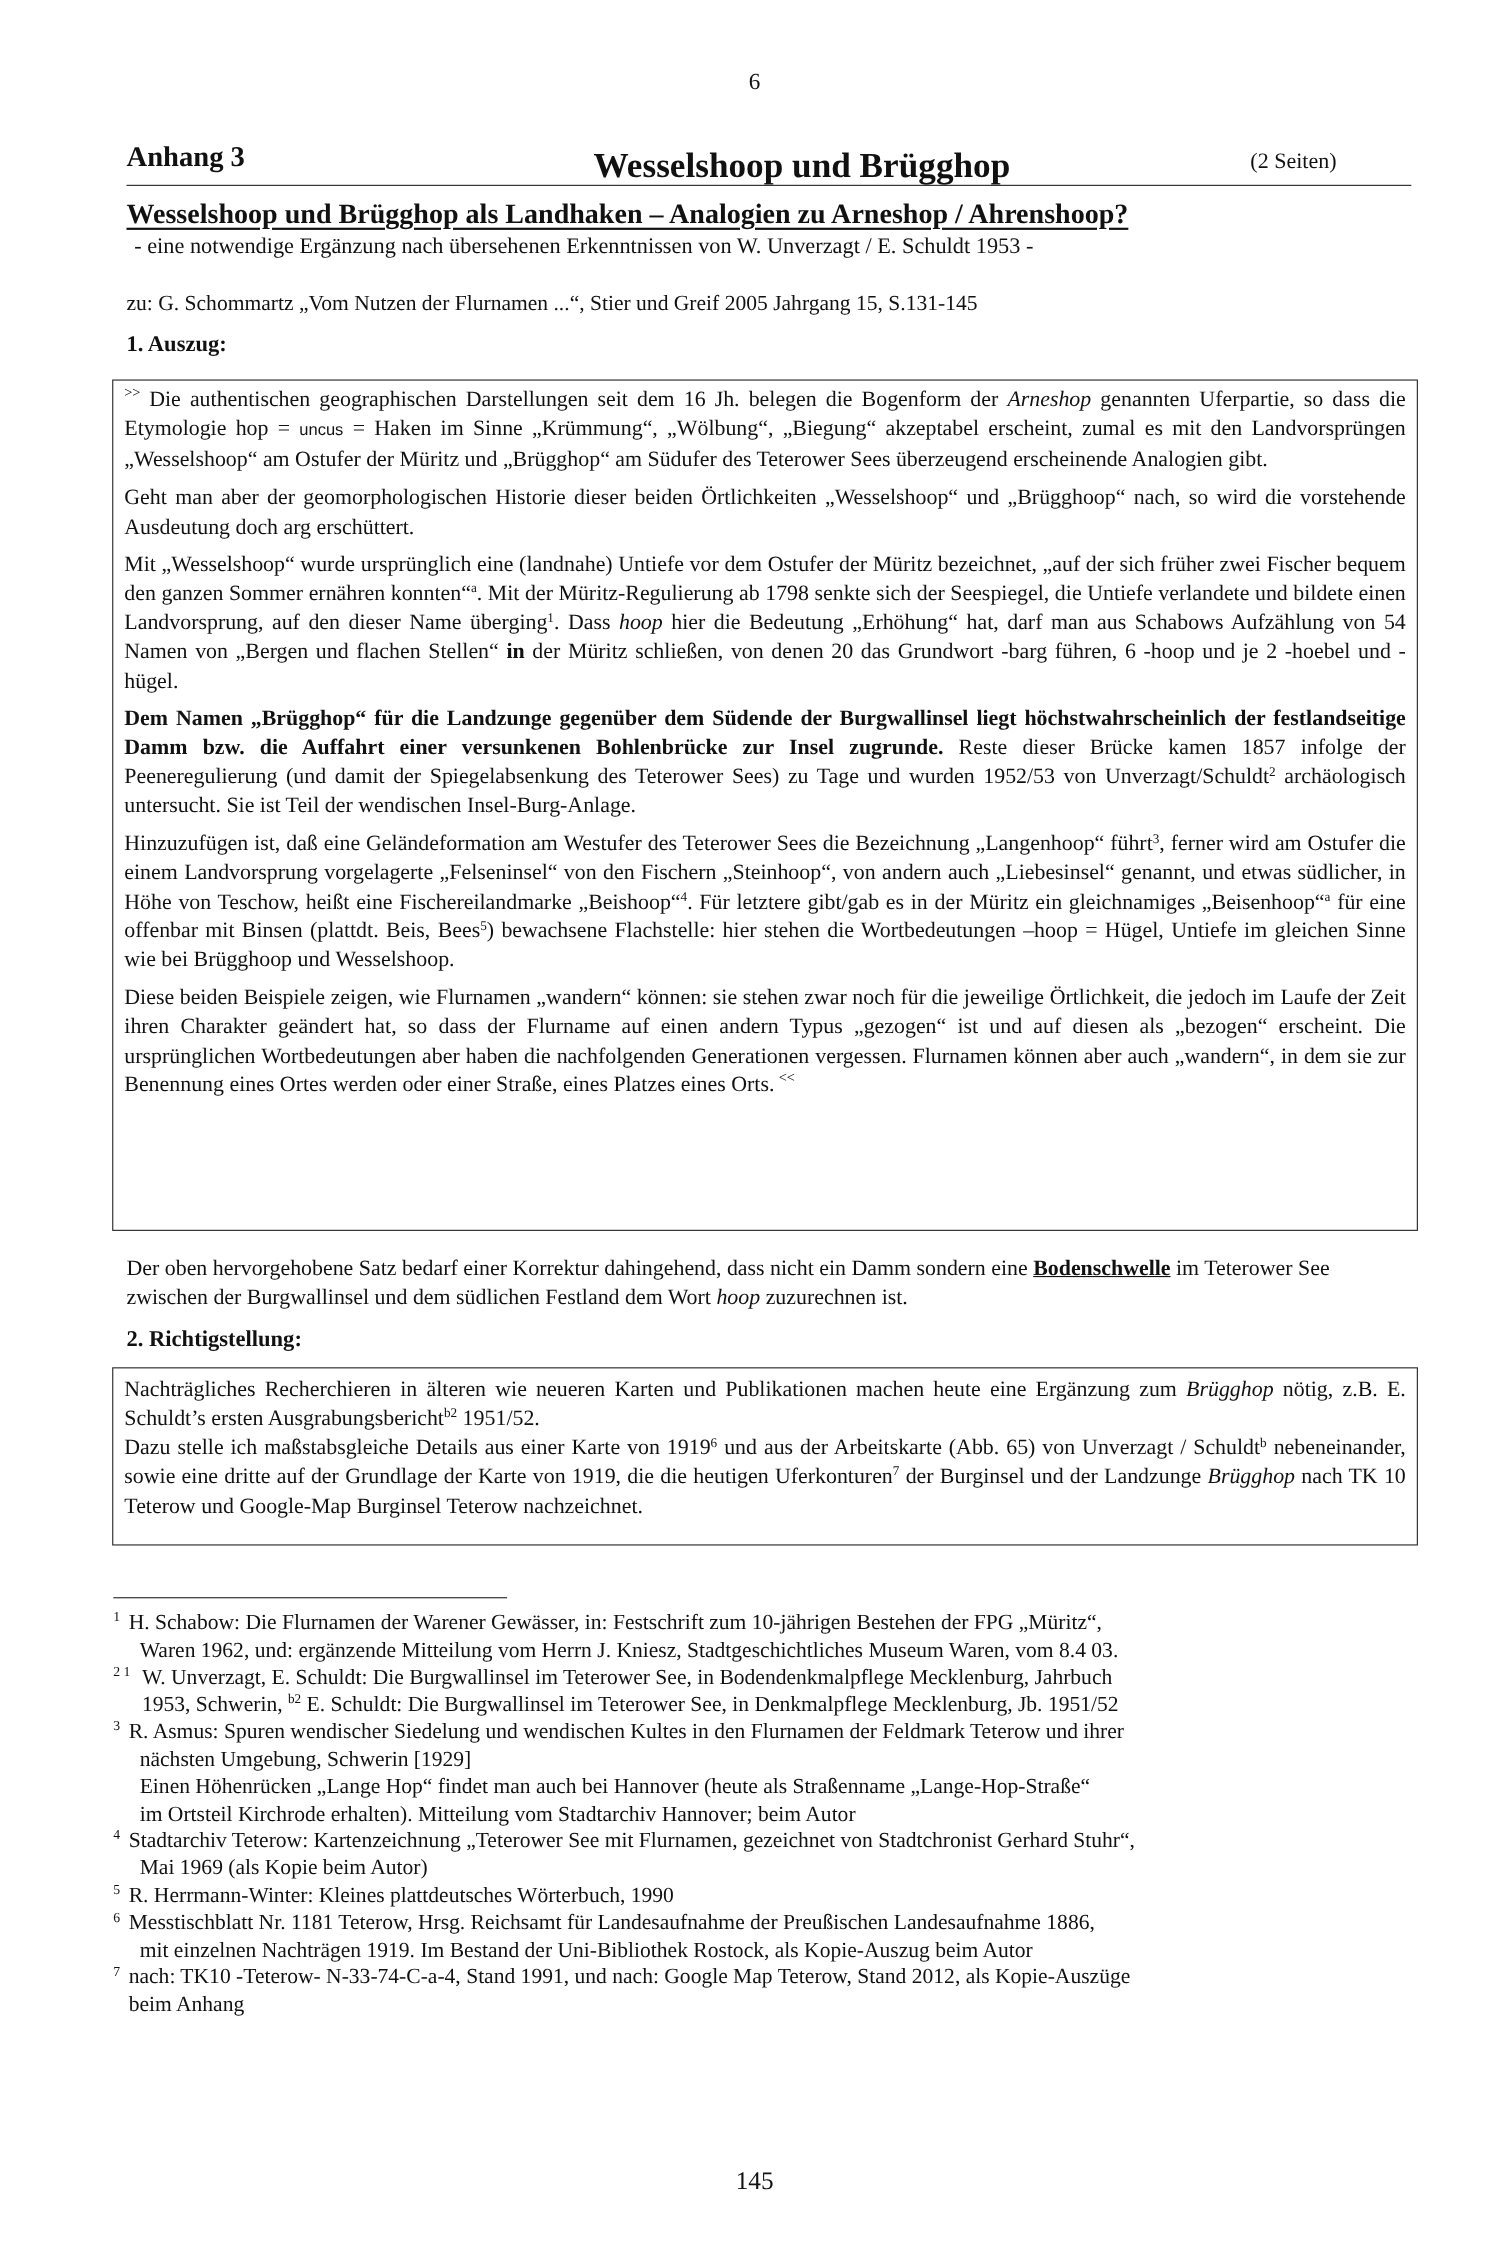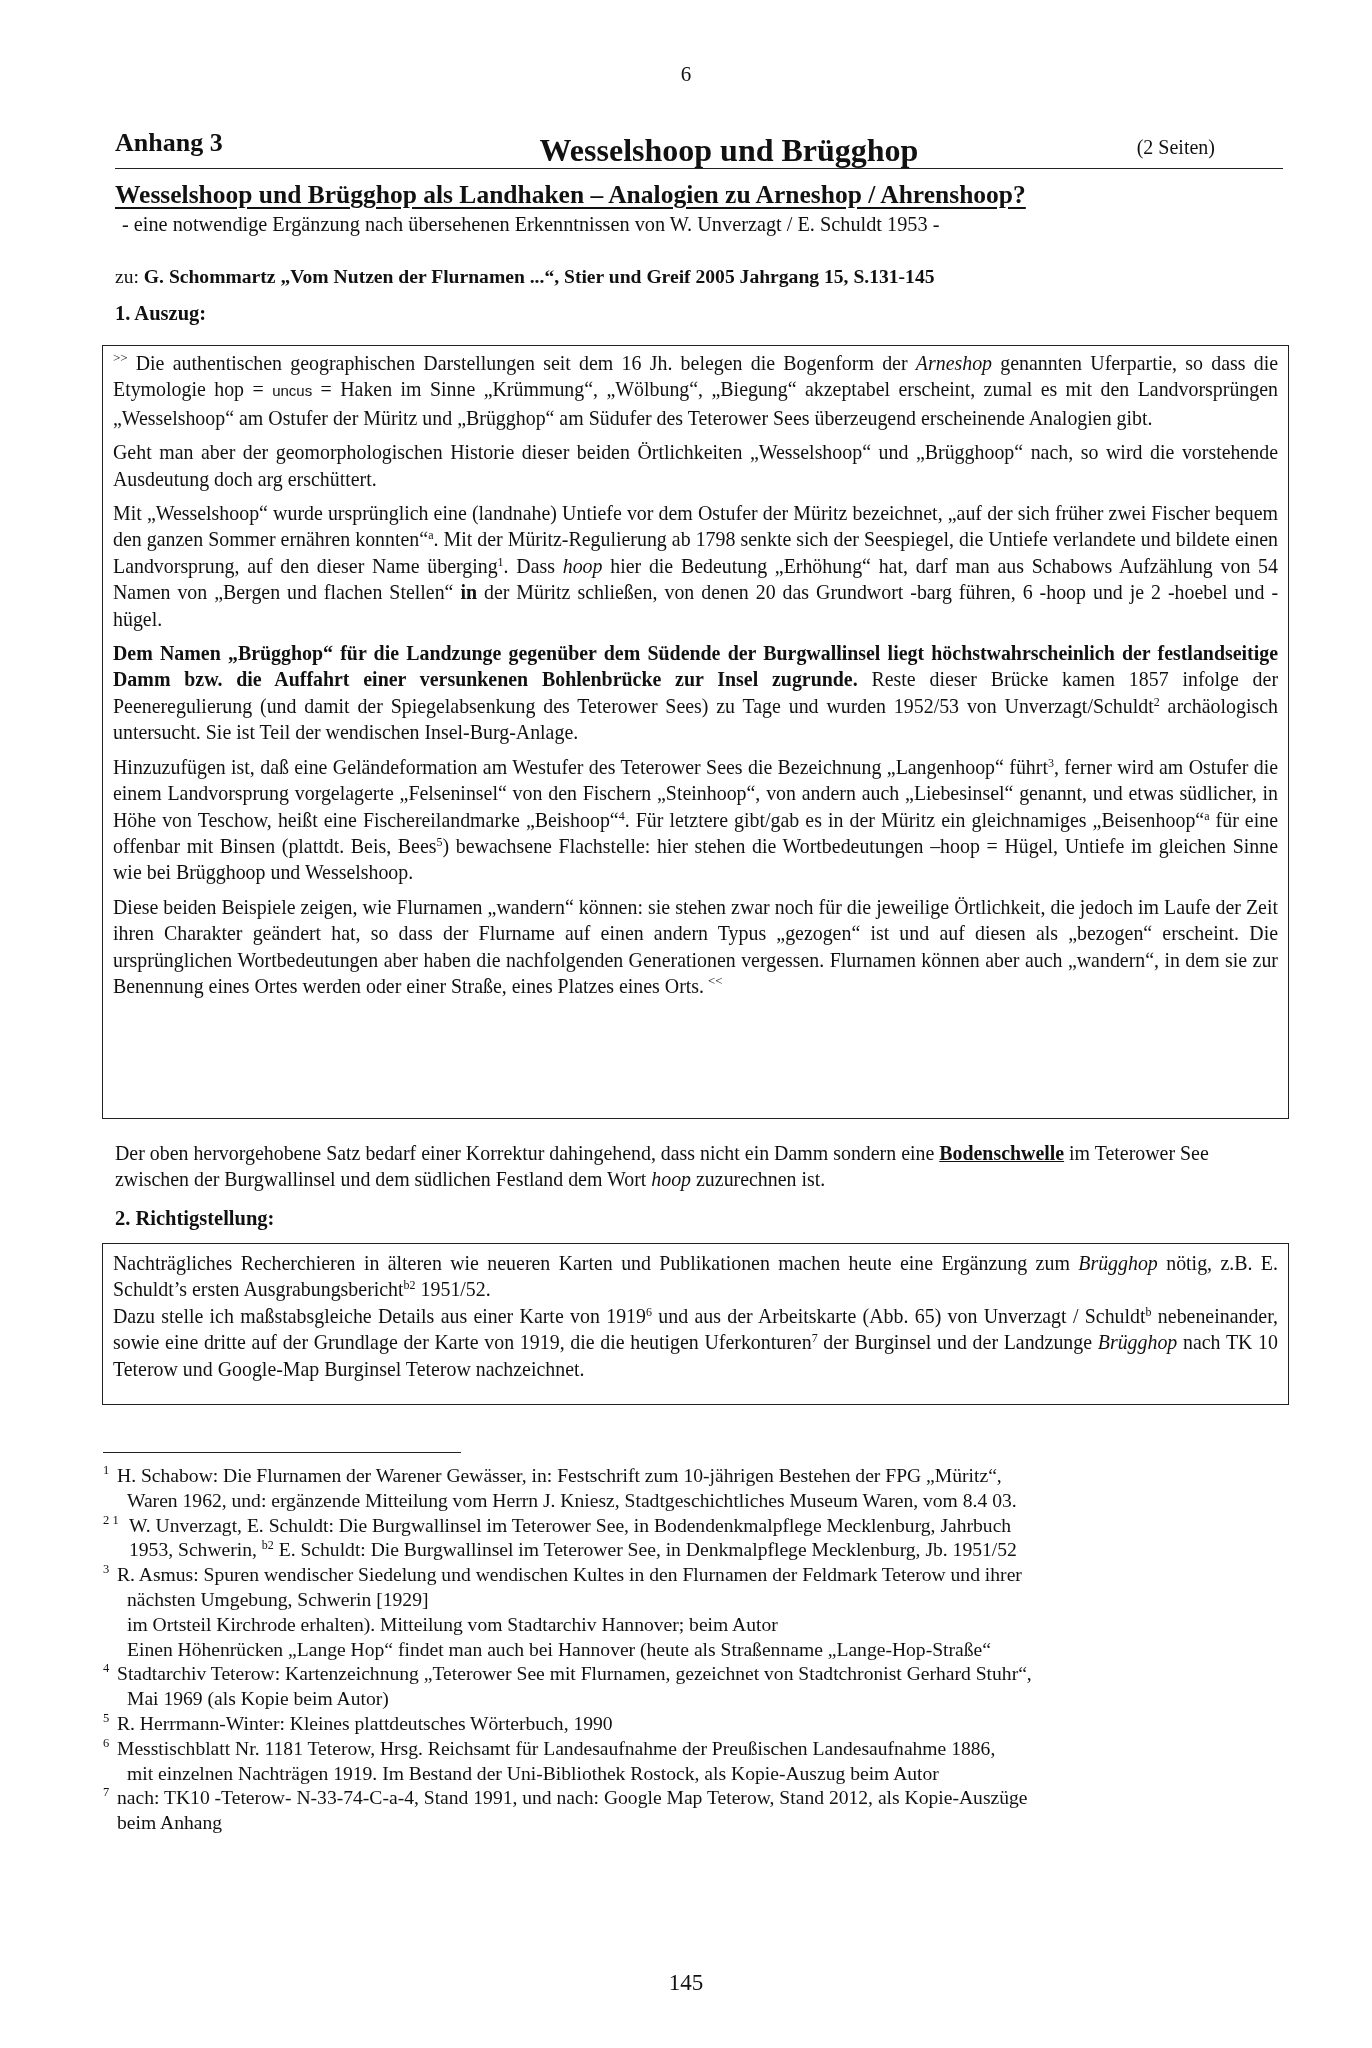--- a/index.html
+++ b/index.html
@@ -33,21 +33,21 @@
     .main-title {
       position: absolute; left: 115px; top: 180px; font-weight: bold; font-size: 25.5px;
       text-decoration: underline; text-underline-offset: 4px; text-decoration-thickness: 1.5px;
     }
     .subtitle {
       position: absolute; left: 122px; top: 213px; font-size: 20.3px;
     }
     .ref-line {
       position: absolute; left: 115px; top: 266px; font-size: 19.6px;
     }
-    .ref-line b { font-weight: bold; }
+    .ref-line b { font-weight: normal; }
     .section-heading {
       position: absolute; left: 115px; font-weight: bold; font-size: 20.5px;
     }
     .box {
       position: absolute; border: 1.5px solid #222; box-sizing: border-box;
       padding: 4px 10px 6px 10px; font-size: 19.9px; line-height: 26.4px;
       text-align: justify;
     }
     .box p { margin: 0 0 8px 0; }
     .box p:last-child { margin-bottom: 0; }
@@ -130,22 +130,22 @@
   </div>
   <div class="fn" style="padding-left:26px;">
     <span class="fn-num"><span>2</span> <span>1</span></span>
     <span>W. Unverzagt, E. Schuldt: Die Burgwallinsel im Teterower See, in Bodendenkmalpflege Mecklenburg, Jahrbuch</span>
     <span class="cont" style="padding-left:0;"><span>1953, Schwerin, </span><sup>b2</sup><span> E. Schuldt: Die Burgwallinsel im Teterower See, in Denkmalpflege Mecklenburg, Jb. 1951/52</span></span>
   </div>
   <div class="fn">
     <span class="fn-num">3</span>
     <span>R. Asmus: Spuren wendischer Siedelung und wendischen Kultes in den Flurnamen der Feldmark Teterow und ihrer</span>
     <span class="cont">nächsten Umgebung, Schwerin [1929]</span>
+    <span class="cont">Einen Höhenrücken „Lange Hop“ findet man auch bei Hannover (heute als Straßenname „Lange-Hop-Straße“</span>
     <span class="cont">im Ortsteil Kirchrode erhalten). Mitteilung vom Stadtarchiv Hannover; beim Autor</span>
-    <span class="cont">Einen Höhenrücken „Lange Hop“ findet man auch bei Hannover (heute als Straßenname „Lange-Hop-Straße“</span>
   </div>
   <div class="fn">
     <span class="fn-num">4</span>
     <span>Stadtarchiv Teterow: Kartenzeichnung „Teterower See mit Flurnamen, gezeichnet von Stadtchronist Gerhard Stuhr“,</span>
     <span class="cont">Mai 1969 (als Kopie beim Autor)</span>
   </div>
   <div class="fn">
     <span class="fn-num">5</span>
     <span>R. Herrmann-Winter: Kleines plattdeutsches Wörterbuch, 1990</span>
   </div>

